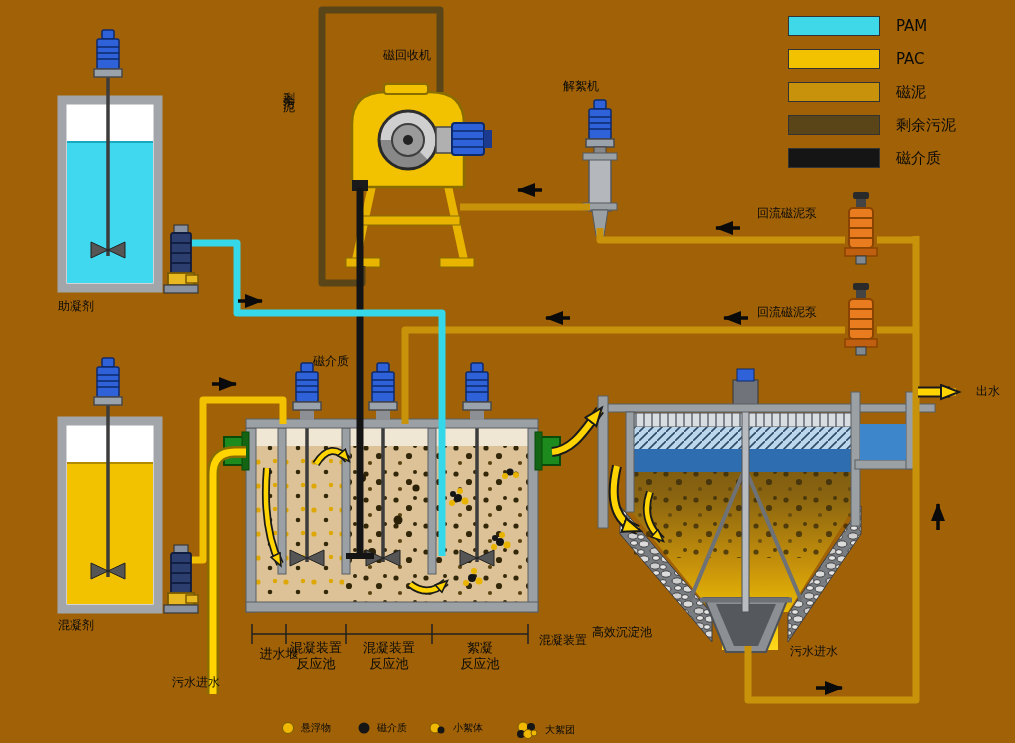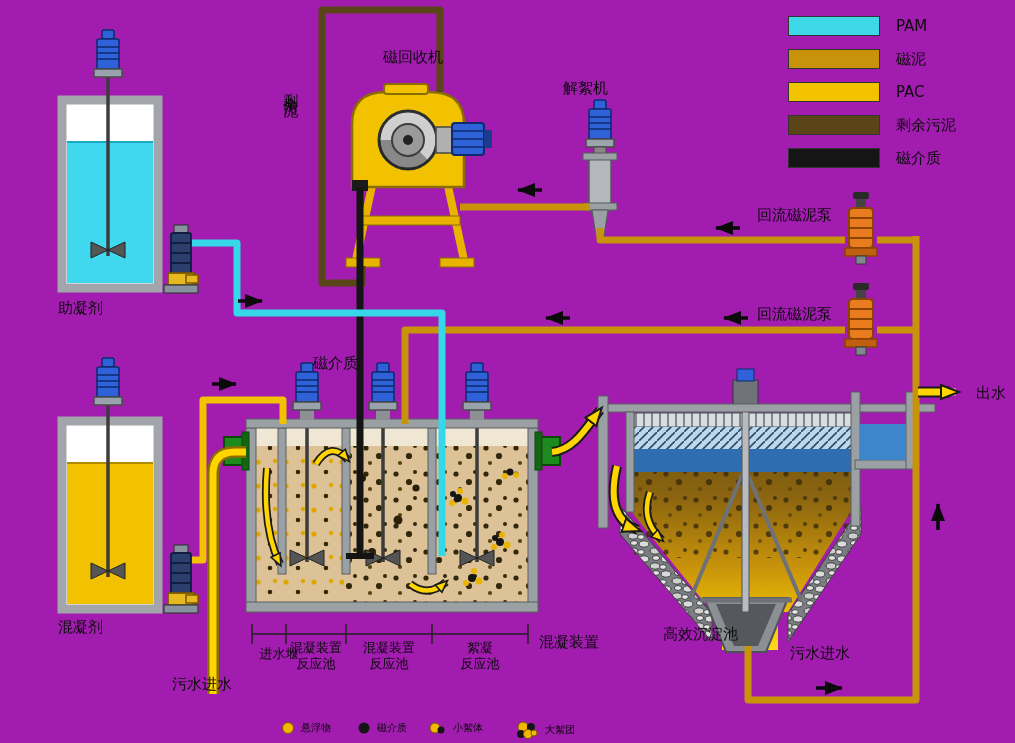--- a/index.html
+++ b/index.html
@@ -1,19 +1,19 @@
 <!DOCTYPE html>
 <html><head>
 <meta charset="utf-8">
 <style>
   html,body{margin:0;padding:0;background:#fff;}
-  #stage{position:relative;width:1015px;height:743px;background:#a21caf;overflow:hidden;
+  #stage{position:relative;width:1015px;height:743px;background:#a16207;overflow:hidden;
          font-family:"DejaVu Sans","Liberation Sans",sans-serif;}
   #diagram{position:absolute;left:0;top:0;}
-  .lbl{position:absolute;font-size:15px;color:#0a0a0a;white-space:pre-line;line-height:1.25;}
+  .lbl{position:absolute;font-size:12px;color:#0a0a0a;white-space:pre-line;line-height:1.25;}
   .lbl.small{font-size:13px;text-align:center;}
   .lbl.vert{writing-mode:vertical-rl;letter-spacing:3px;}
   #legend{position:absolute;left:788px;top:16px;}
   .legend-row{display:flex;align-items:center;margin-bottom:13px;height:20px;}
   .legend-bar{width:92px;height:20px;margin-right:16px;border:1px solid #333;box-sizing:border-box;}
   .legend-label{font-size:15px;color:#0a0a0a;}
   .bl-item{position:absolute;top:719px;display:flex;align-items:center;}
   .bl-item svg{margin-right:5px;}
   .bl-label{font-size:10px;color:#0a0a0a;}
 </style>
@@ -285,26 +285,26 @@
   <path d="M252 624 V644 M286 624 V644 M346 624 V644 M432 624 V644 M528 624 V644"></path>
 </g>
 </svg>
 
 <div id="legend">
   <div class="legend-row">
     <div class="legend-bar" style="background: rgb(63, 216, 232);"></div>
     <span class="legend-label">PAM</span>
   </div>
   <div class="legend-row">
+    <div class="legend-bar" style="background: rgb(242, 194, 0);"></div>
+    <span class="legend-label">PAC</span>
+  </div>
+  <div class="legend-row">
     <div class="legend-bar" style="background: rgb(200, 147, 11);"></div>
     <span class="legend-label">磁泥</span>
-  </div>
-  <div class="legend-row">
-    <div class="legend-bar" style="background: rgb(242, 194, 0);"></div>
-    <span class="legend-label">PAC</span>
   </div>
   <div class="legend-row">
     <div class="legend-bar" style="background: rgb(90, 69, 25);"></div>
     <span class="legend-label">剩余污泥</span>
   </div>
   <div class="legend-row">
     <div class="legend-bar" style="background: rgb(21, 21, 21);"></div>
     <span class="legend-label">磁介质</span>
   </div>
 </div>
@@ -320,21 +320,21 @@
 <div class="lbl" style="left:976px;top:384px">出水</div>
 <div class="lbl" style="left:172px;top:675px">污水进水</div>
 <div class="lbl small" style="left:255px;top:646px;width:48px">进水堰</div>
 <div class="lbl small" style="left:285px;top:640px;width:62px">混凝装置
 反应池</div>
 <div class="lbl small" style="left:349px;top:640px;width:80px">混凝装置
 反应池</div>
 <div class="lbl small" style="left:451px;top:640px;width:58px">絮凝
 反应池</div>
 <div class="lbl" style="left:539px;top:633px">混凝装置</div>
-<div class="lbl" style="left:663px;top:625px">高效沉淀池</div>
+<div class="lbl" style="left:592px;top:625px">高效沉淀池</div>
 <div class="lbl" style="left:790px;top:644px">污水进水</div>
 
 <div class="bl-item" style="left:280px">
   <svg width="16" height="18">
         <circle cx="8" cy="9" r="5.5" fill="#F0B800" stroke="#7a5a00"></circle>
       </svg>
   <span class="bl-label">悬浮物</span>
 </div>
 <div class="bl-item" style="left:356px">
   <svg width="16" height="18">

